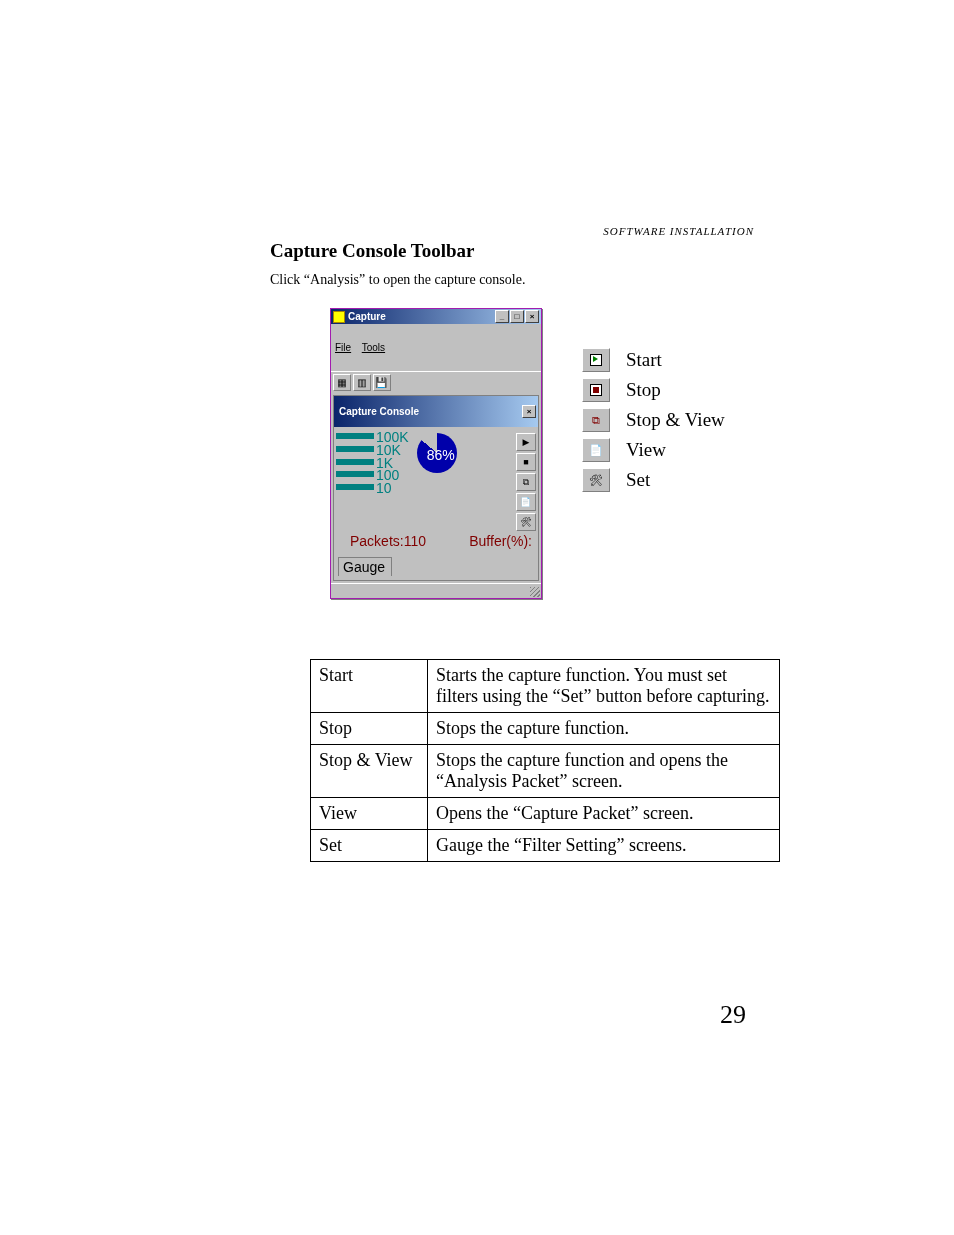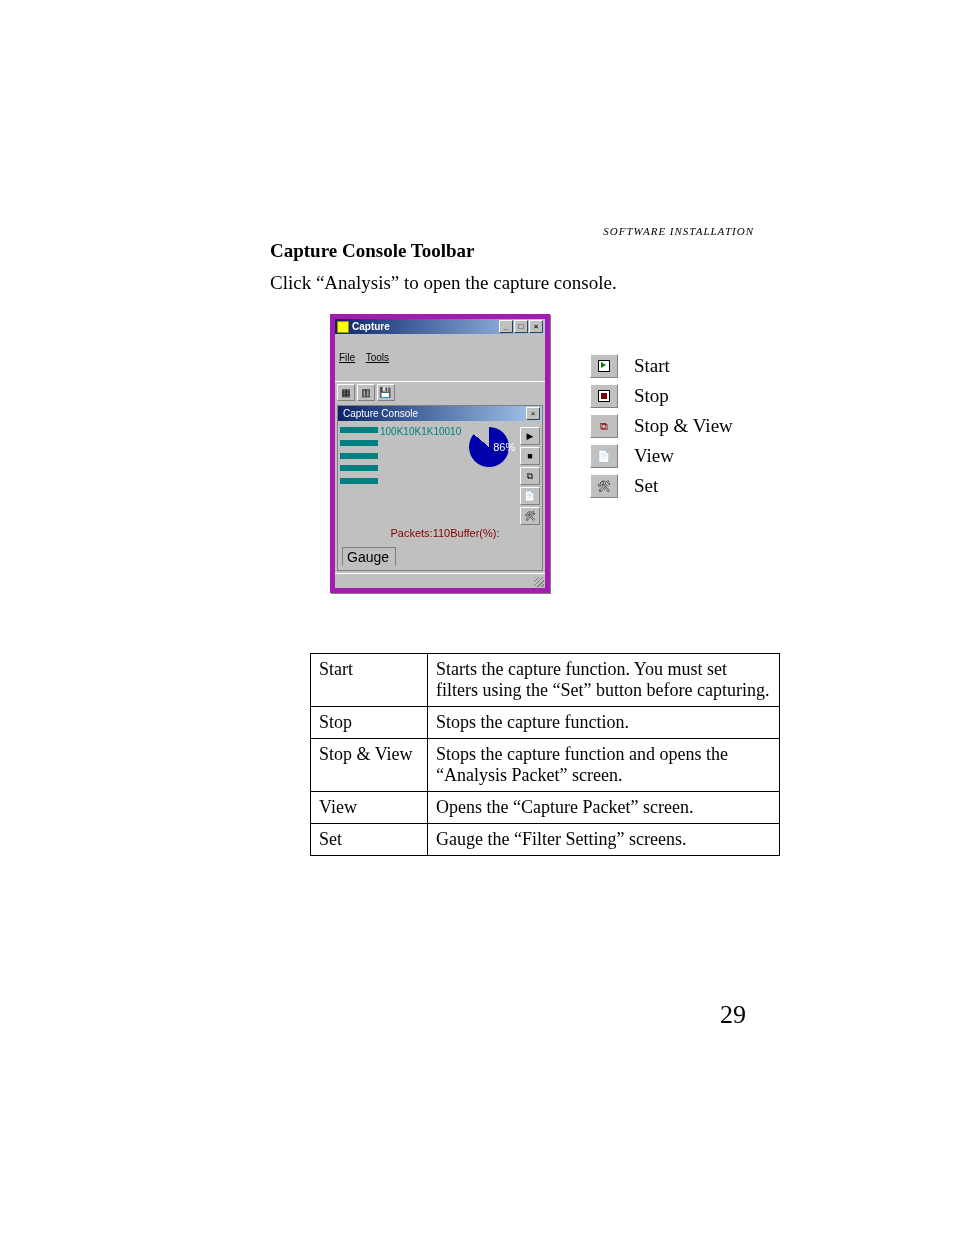--- a/index.html
+++ b/index.html
@@ -23,33 +23,33 @@
     font-size: 11px;
     font-style: italic;
   }
   .section-title {
     font-weight: bold;
     font-size: 19px;
     margin-top: 50px;
     margin-bottom: 10px;
   }
   .body-text {
-    font-size: 19px;
+    font-size: 14px;
     margin-bottom: 20px;
   }
   .figure-row {
     display: flex;
     flex-direction: row;
     align-items: flex-start;
     margin: 10px 0 60px 60px;
   }
   
   .capture-window {
     width: 210px;
-    border: 5px solid #a21caf;
+    border: 1px solid #a21caf;
     background: #c0c0c0;
     font-family: Tahoma, Arial, sans-serif;
     font-size: 10px;
     margin-right: 40px;
     box-shadow: 1px 1px 0 #808080;
   }
   .titlebar {
     background: linear-gradient(to right, #0a246a, #a6caf0);
     color: #fff;
     display: flex;
@@ -72,37 +72,37 @@
   .outer-toolbar {
     padding:2px;display:flex;gap:2px;border-top:1px solid #fff;
   }
   .tbtn {
     width:16px;height:15px;border:1px solid #fff;border-right-color:#808080;border-bottom-color:#808080;background:#c0c0c0;display:flex;align-items:center;justify-content:center;
   }
   .inner-window {
     margin:2px;border:1px solid #808080;background:#c0c0c0;
   }
   .inner-title {
-    background:linear-gradient(to right,#0a246a,#a6caf0);color:#fff;font-weight:normal;padding:1px 2px;display:flex;align-items:center;justify-content:space-between;
+    background:linear-gradient(to right,#0a246a,#a6caf0);color:#fff;font-weight:bold;padding:9px 2px;display:flex;align-items:center;justify-content:space-between;
   }
   .inner-title .sun{margin-right:3px;}
   .inner-title .spacer{flex:1;}
   .inner-title .x{width:12px;height:11px;background:#c0c0c0;color:#000;font-size:8px;display:flex;align-items:center;justify-content:center;border:1px solid #fff;border-right-color:#404040;border-bottom-color:#404040;}
   .gauge-area {
     display:flex;padding:6px 2px 2px 2px;
   }
   .gauge-left{flex:1;display:flex;}
   .bars{display:flex;flex-direction:column;justify-content:space-between;height:60px;}
   .bar{width:38px;height:6px;background:#008080;margin-bottom:3px;}
-  .ticks{display:flex;flex-direction:row;justify-content:space-between;height:60px;margin-left:2px;color:#008080;font-size:10px;line-height:9px;}
+  .ticks{display:flex;flex-direction:column;justify-content:space-between;height:60px;margin-left:2px;color:#008080;font-size:14px;line-height:9px;}
   .pie{width:40px;height:40px;border-radius:50%;background:conic-gradient(#00a 0 86%, #c0c0c0 86% 100%);margin-left:8px;position:relative;}
-  .pie-label{position:absolute;top:14px;left:24px;color:#fff;font-size:11px;}
+  .pie-label{position:absolute;top:14px;left:10px;color:#fff;font-size:14px;}
   .side-buttons{display:flex;flex-direction:column;gap:2px;margin-left:4px;}
   .sbtn{width:18px;height:16px;border:1px solid #fff;border-right-color:#808080;border-bottom-color:#808080;background:#c0c0c0;display:flex;align-items:center;justify-content:center;font-size:9px;}
-  .stats{color:#800000;font-size:11px;padding:0 6px 4px 16px;display:flex;justify-content:center;}
+  .stats{color:#800000;font-size:14px;padding:0 6px 4px 16px;display:flex;justify-content:space-between;}
   .tab{margin:4px;width:44px;border:1px solid #808080;border-bottom:none;padding:1px 4px;background:#c0c0c0;font-size:14px;}
   .statusbar{height:14px;border-top:1px solid #fff;background:#c0c0c0;position:relative;}
   .grip{position:absolute;right:1px;bottom:1px;width:10px;height:10px;background:repeating-linear-gradient(135deg,#808080 0 1px,transparent 1px 3px);}
   
   .legend {
     display:flex;flex-direction:column;gap:6px;font-size:19px;margin-top:40px;
   }
   .legend-row{display:flex;align-items:center;gap:16px;}
   .legend-row .lbtn{width:26px;height:22px;border:1px solid #808080;border-top-color:#fff;border-left-color:#fff;background:#c0c0c0;display:flex;align-items:center;justify-content:center;}
   .ico-start{width:10px;height:10px;border:1px solid #000;position:relative;background:#fff;}

